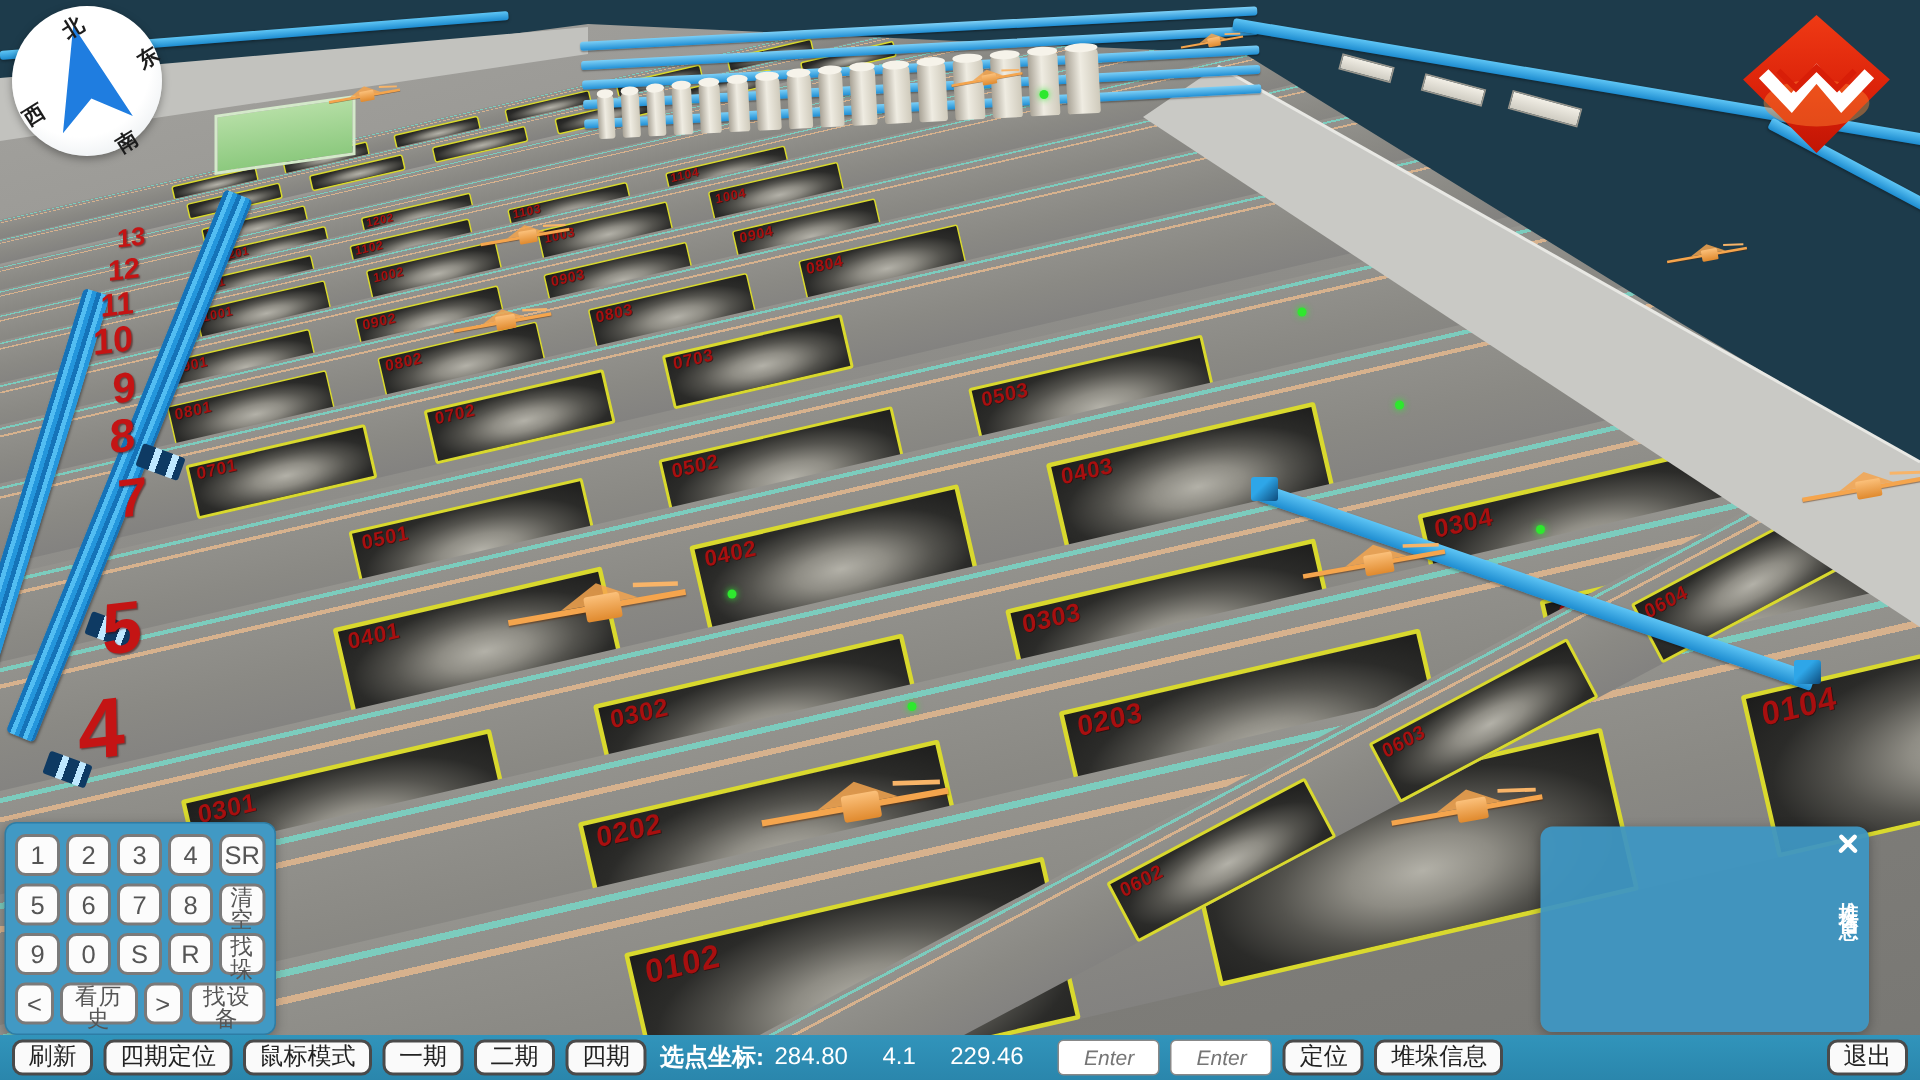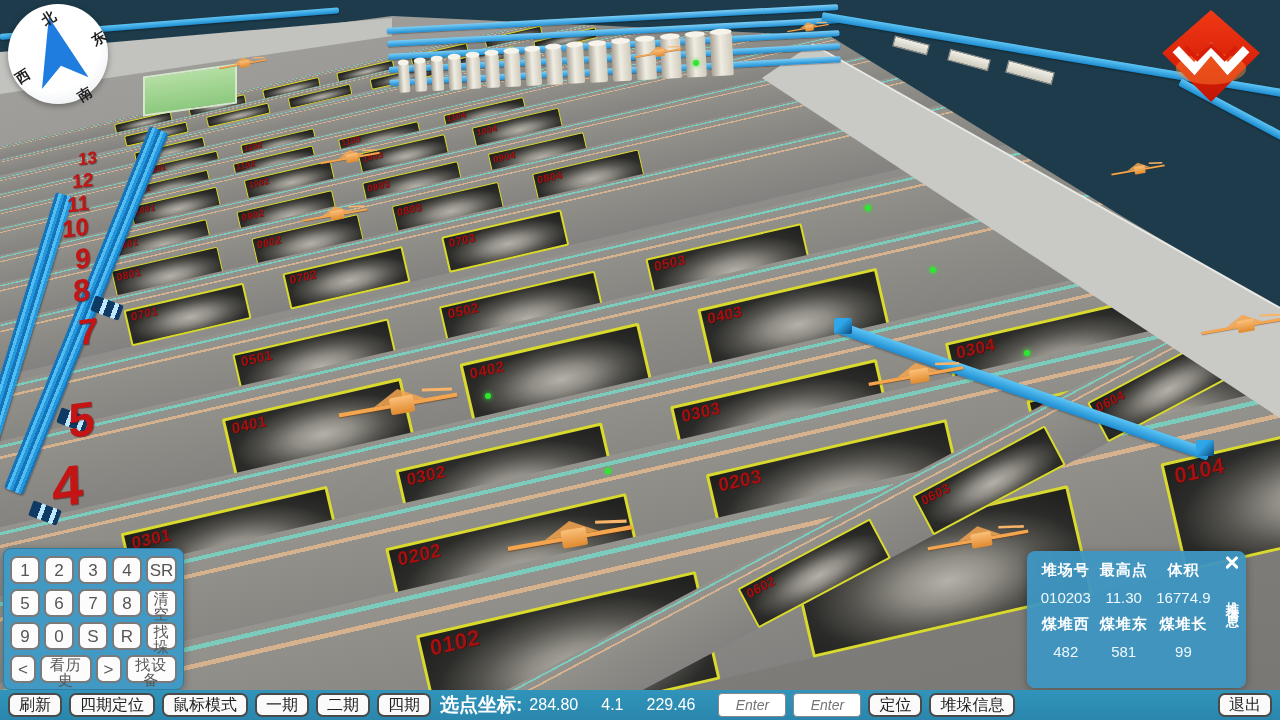--- a/index.html
+++ b/index.html
@@ -74,21 +74,21 @@
   .ip-v{color:#eef8fd;}
   .ip-side{position:absolute;right:5px;top:40px;writing-mode:vertical-rl;font-size:13px;letter-spacing:4px;font-weight:700;}
   .x-btn{position:absolute;top:3px;right:5px;width:18px;height:18px;cursor:pointer;}
   .x-btn i{position:absolute;left:1px;top:7px;width:16px;height:3.4px;background:#fff;border-radius:2px;}
   .x-btn i:first-child{transform:rotate(45deg);} .x-btn i:last-child{transform:rotate(-45deg);}
   
   .toolbar{position:absolute;left:0;top:690px;width:1280px;height:30px;box-sizing:border-box;
            background:linear-gradient(180deg,#3194bb,#2a86ac);display:flex;align-items:center;gap:7px;padding:0 8px;}
   .t-btn{height:24px;padding:0 9px;background:#fafafa;border:2px solid #4a4a4a;border-radius:7px;
          font-size:16px;color:#222;line-height:1;white-space:nowrap;font-family:"Liberation Sans",sans-serif;}
-  .t-label{color:#fff;font-size:19px;font-weight:700;margin-left:2px;white-space:nowrap;}
+  .t-label{color:#fff;font-size:16px;font-weight:700;margin-left:2px;white-space:nowrap;}
   .t-coord{color:#fff;font-size:16px;margin-right:16px;}
   .t-input{width:62px;height:20px;border-radius:4px;border:1px solid #888;font-style:italic;color:#999;
            text-align:center;font-size:14px;font-family:"Liberation Sans",sans-serif;}
   .t-spacer{flex:1;}
 </style>
 </head>
 <body>
 
 <div id="app">
   <div id="ground"></div>
@@ -488,34 +488,20 @@
         <div class="k-row">
           <button class="k-btn k-xs">&lt;</button>
           <button class="k-btn k-wide k-cjk">看历史</button>
           <button class="k-btn k-xs">&gt;</button>
           <button class="k-btn k-wide k-cjk">找设备</button>
         </div>
       </div>
   </div>
 
   <div class="info-panel">
-    <div class="ip-grid">
-      <span class="ip-h">堆场号</span>
-      <span class="ip-h">最高点</span>
-      <span class="ip-h">体积</span>
-      <span class="ip-v">010203</span>
-      <span class="ip-v">11.30</span>
-      <span class="ip-v">16774.9</span>
-      <span class="ip-h">煤堆西</span>
-      <span class="ip-h">煤堆东</span>
-      <span class="ip-h">煤堆长</span>
-      <span class="ip-v">482</span>
-      <span class="ip-v">581</span>
-      <span class="ip-v">99</span>
-    </div>
     <div class="ip-side">堆垛信息</div>
     <div class="x-btn">
         <i></i>
         <i></i>
       </div>
   </div>
 
   <div class="toolbar" id="toolbar">
       <button class="t-btn">刷新</button>
       <button class="t-btn">四期定位</button>

